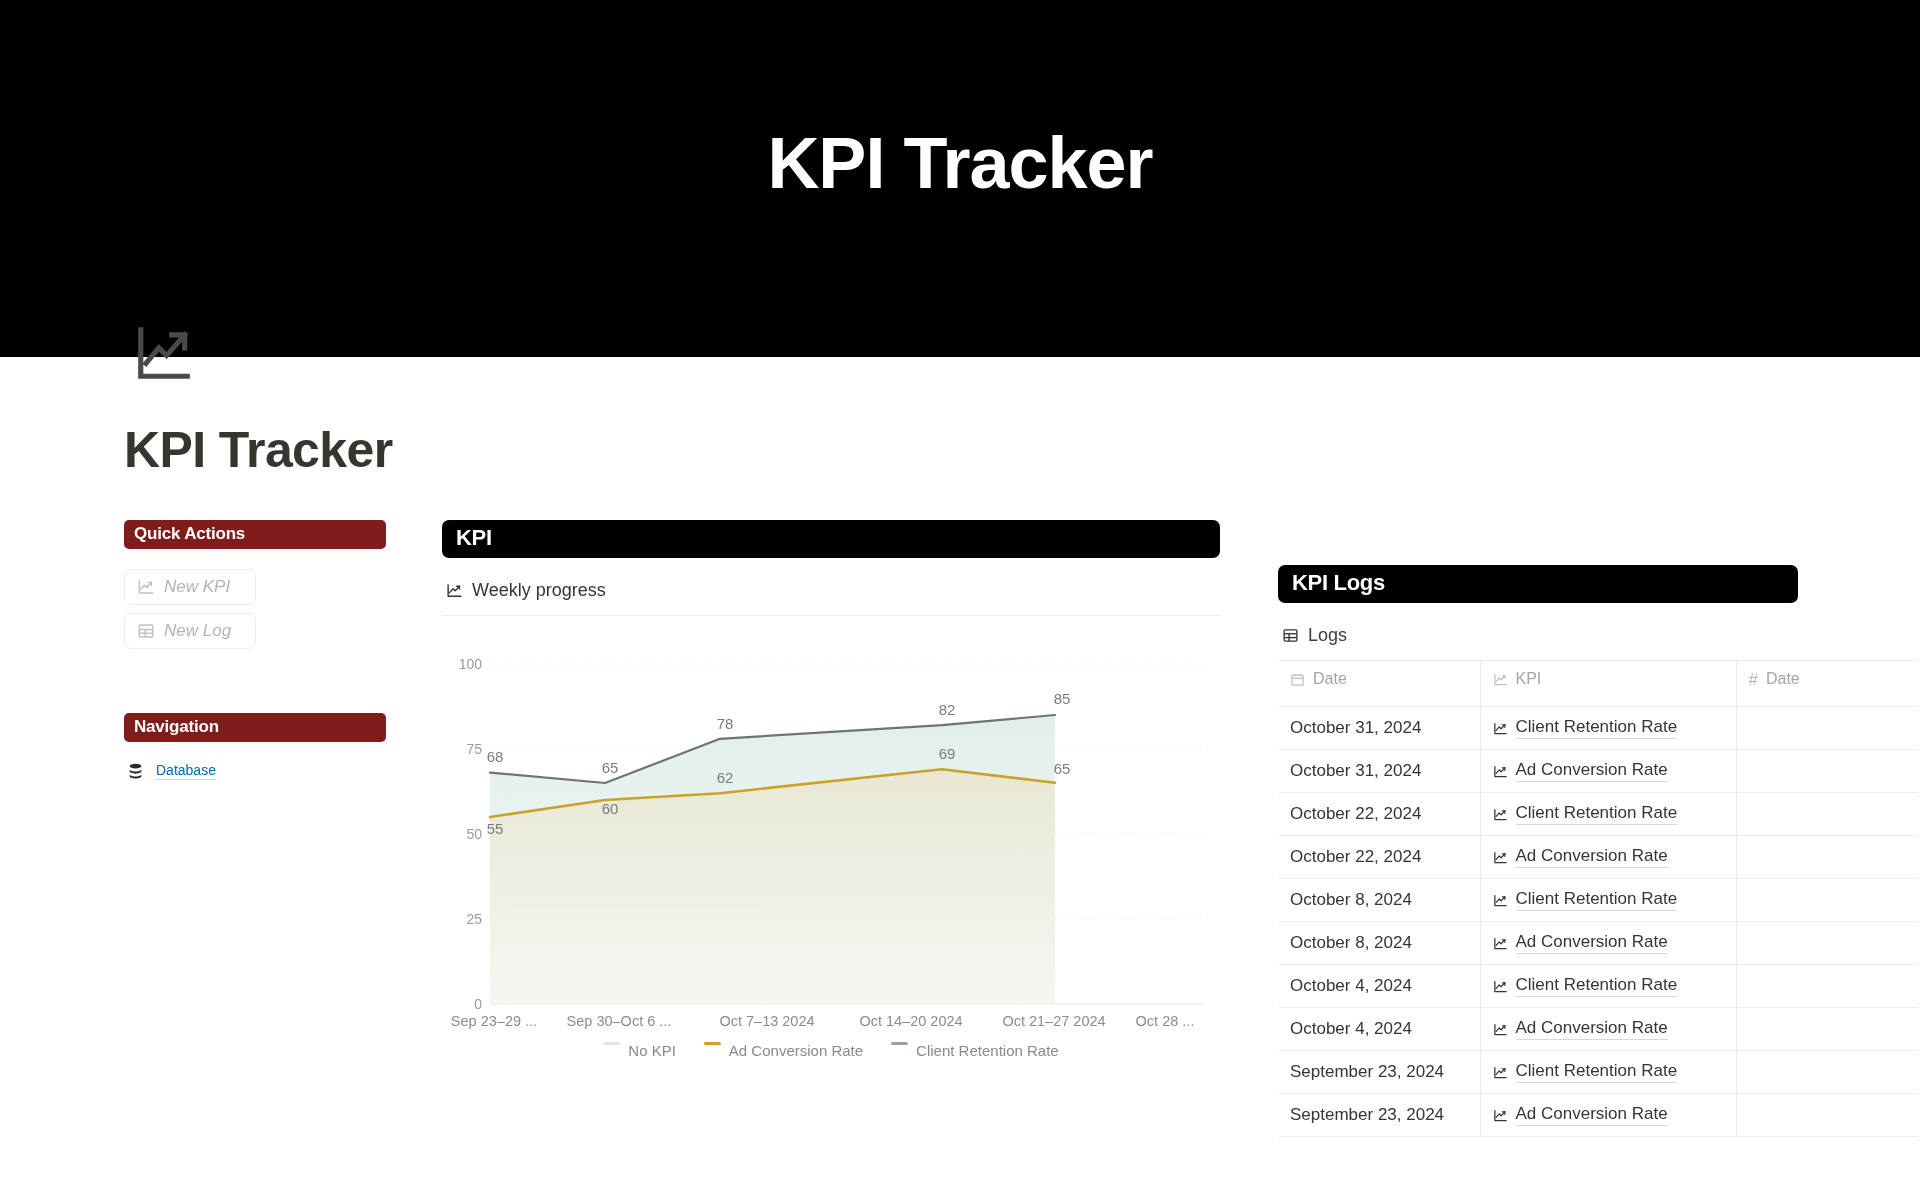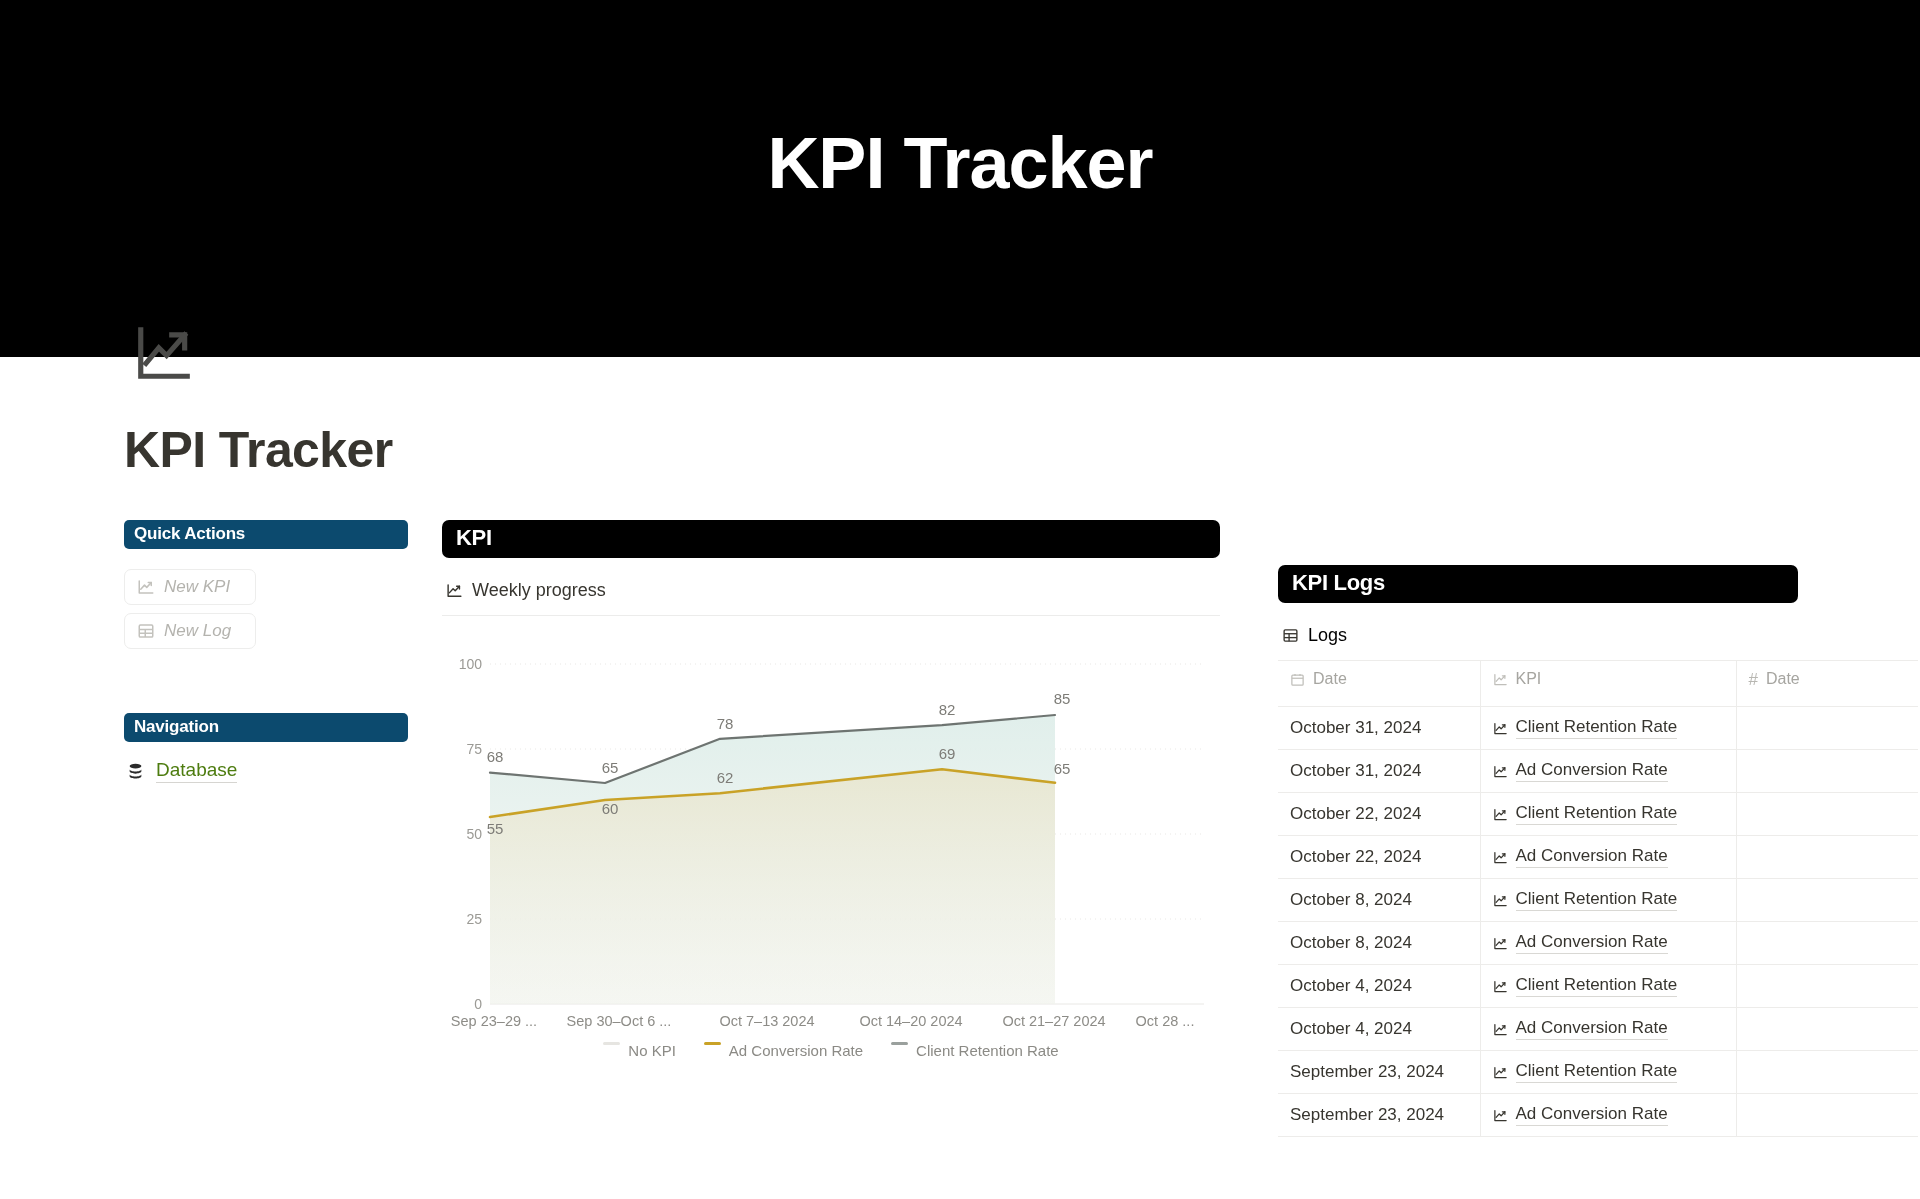--- a/index.html
+++ b/index.html
@@ -55,27 +55,27 @@
   }
 
   
   .sidebar {
     position: absolute;
     left: 124px; top: 0;
     width: 262px;
   }
   .section-pill {
     display: inline-block;
-    background: #0c4a6e;
+    background: #7f1d1d;
     color: #ffffff;
     font-size: 17px;
     font-weight: 700;
     padding: 4px 27px 5px 10px;
     border-radius: 5px;
-    width: 284px;
+    width: 262px;
     letter-spacing: -0.2px;
   }
   .qa-list { margin-top: 20px; font-style: italic; }
   .qa-btn {
     display: flex;
     align-items: center;
     gap: 9px;
     height: 36px;
     padding: 0 14px 0 12px;
     border: 1px solid #ededec;
@@ -87,21 +87,21 @@
     color: #b4b3ae;
     font-size: 17px;
   }
   .qa-btn .ic { display: flex; width: 18px; height: 18px; align-items:center; justify-content:center; }
   .qa-label { color: #b4b3ae; font-size: 17px; white-space: nowrap; }
 
   .nav-section { margin-top: 64px; }
   .nav-list { margin-top: 14px; }
   .nav-item {
     display: flex; align-items: center; gap: 11px;
-    font-size: 19px; color: #4d7c0f;
+    font-size: 14px; color: #0369a1;
     padding-left: 2px;
     height: 30px;
   }
   .nav-item .nav-label {
     border-bottom: 1px solid #d6d5d1;
     padding-bottom: 1px;
   }
 
   
   .kpi-card {
@@ -150,21 +150,21 @@
   .logs-card {
     position: absolute;
     left: 1278px; top: 0;
     width: 640px;
     overflow: hidden;
   }
   .logs-pill-wrap { width: 520px; margin-top: 45px; }
   .logs-body { margin-top: 12px; }
   .logs-dbtitle {
     display: flex; align-items: center; gap: 9px;
-    font-size: 18px; color: #000000;
+    font-size: 18px; color: #404040;
     padding: 10px 4px 14px 4px;
   }
   table.logs {
     border-collapse: collapse;
     table-layout: fixed;
     width: 700px;
   }
   table.logs th {
     text-align: left;
     font-weight: 400;

